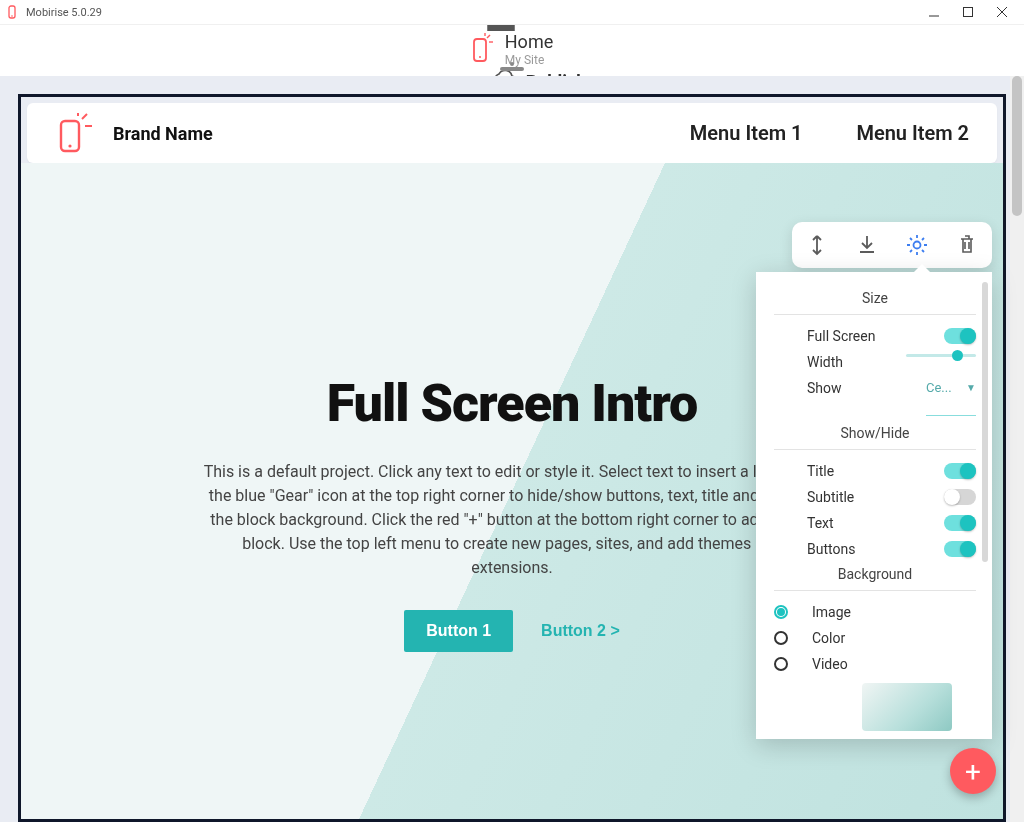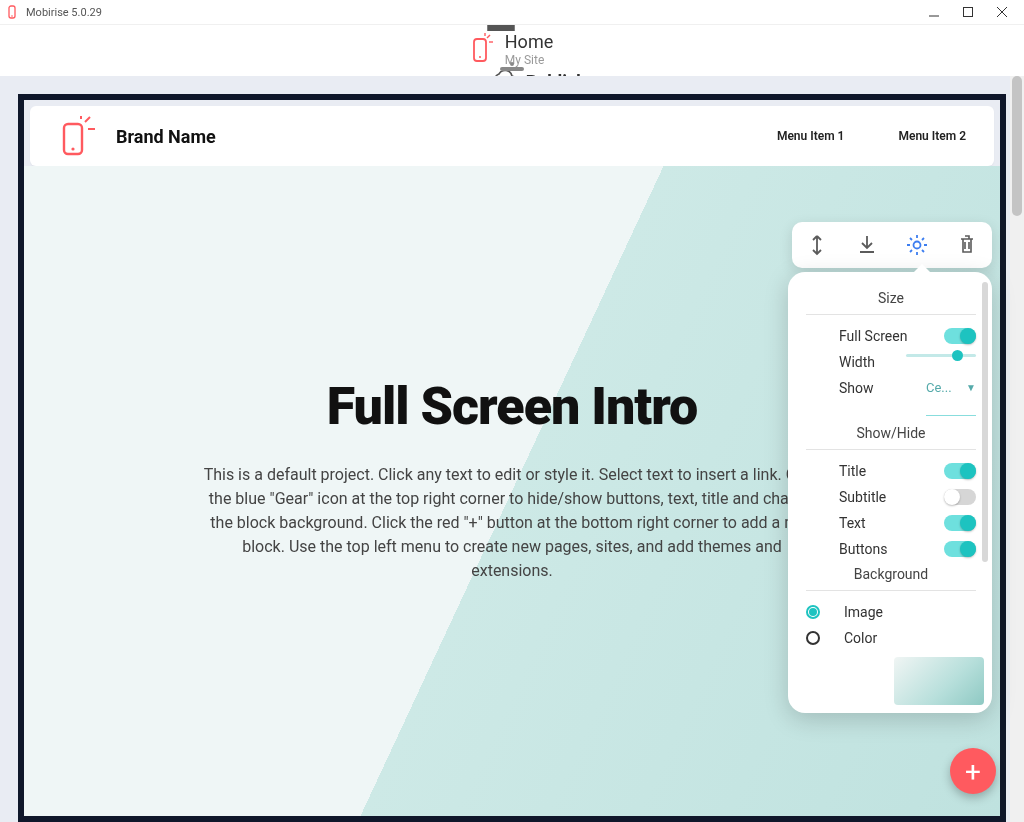--- a/index.html
+++ b/index.html
@@ -20,37 +20,37 @@
 .toolbar .spacer { flex:1; }
 .device-toggle { width: 24px; height: 36px; border:2px solid #888; border-radius:4px; position: relative; cursor:pointer;}
 .device-toggle::after{content:""; position:absolute; bottom:3px; left:50%; transform:translateX(-50%); width:4px; height:4px; background:#888; border-radius:50%;}
 .toolbar .spacer2 { flex:1; }
 .toolbar-right { display:flex; align-items:flex-end; gap:22px;font-weight:bold; }
 .eye-icon, .publish { cursor:pointer; }
 .publish { display:flex; align-items:center; gap:8px; font-size:18px; color:#333;}
 .canvas-wrap { position:absolute; top:76px; left:0; right:0; bottom:0; background:#e9ecf3; overflow:hidden;}
 .scrollbar-v { position:absolute; right:0; top:0; bottom:0; width:14px; background:#f0f0f0;}
 .scrollbar-v .thumb{ position:absolute; left:2px; right:2px; top:0; height:140px; background:#c4c4c4; border-radius:5px;}
-.canvas { position:absolute; left:18px; right:18px; top:18px; bottom:0; border:6px solid #0f172a;}
+.canvas { position:absolute; left:18px; right:18px; top:18px; bottom:0; border:3px solid #0f172a;}
 .site-header { height:60px; background:#fff; border-radius:6px; margin:6px 6px 0 6px; display:flex; align-items:center; padding:0 28px; gap:18px; box-shadow:0 1px 2px rgba(0,0,0,0.04);}
 .brand-logo { width:40px; height:40px; }
 .brand-name { font-size:18px; font-weight:700; color:#111; }
 .site-header .grow{flex:1;}
-.menu-item { font-size:12px; font-weight:600; color:#222; margin-left:36px; cursor:pointer;text-align:right;}
+.menu-item { font-size:20px; font-weight:600; color:#222; margin-left:36px; cursor:pointer;text-align:right;}
 .hero-bg { position:absolute; top:66px; left:0; right:0; bottom:0; background: linear-gradient(115deg, #eff6f6 0%, #eff6f6 50%, #cde9e6 50%, #bfe2df 100%); }
 .hero-content { position:absolute; top:210px; left:0; right:0; text-align:center; padding:0 130px;}
 .hero-title { font-size:52px; font-weight:900; color:#111; letter-spacing:-1px; margin-bottom:26px;}
 .hero-desc { font-size:16px; line-height:1.5; color:#444; max-width:620px; margin:0 auto;}
 .hero-buttons { display:flex; justify-content:center; gap:28px; margin-top:30px;}
 .btn-primary { background:#24b4b1; color:#fff; border:none; padding:12px 22px; font-size:16px; font-weight:600; border-radius:2px; cursor:pointer;}
 .btn-link { color:#24b4b1; font-size:16px; font-weight:600; background:none; border:none; cursor:pointer;}
 .block-toolbar { position:absolute; top:146px; right:32px; background:#fff; border-radius:10px; padding:8px 10px; display:flex; gap:20px; box-shadow:0 4px 14px rgba(0,0,0,0.12);}
 .block-toolbar .tb-btn{ width:30px; height:30px; display:flex; align-items:center; justify-content:center; cursor:pointer; color:#5b5b5b;}
 .block-toolbar .tb-btn.active{ color:#3d7ef0; }
-.panel { position:absolute; top:196px; right:32px; width:204px; background:#fff; border-radius:17px; box-shadow:0 6px 24px rgba(0,0,0,0.18); padding:14px 0 8px 0;}
+.panel { position:absolute; top:196px; right:32px; width:236px; background:#fff; border-radius:0; box-shadow:0 6px 24px rgba(0,0,0,0.18); padding:14px 0 8px 0;}
 .panel::before{content:"";position:absolute;top:-8px;right:62px;width:0;height:0;border-left:8px solid transparent;border-right:8px solid transparent;border-bottom:8px solid #fff;}
 .panel-scroll{position:absolute; right:4px; top:10px; bottom:10px; width:6px;}
 .panel-scroll .pthumb{position:absolute;left:0;right:0;top:0;height:280px;background:#d8d8d8;border-radius:3px;}
 .panel-inner{padding:0 16px 0 18px;}
 .section-title{ text-align:center; font-size:14px; color:#444; padding:4px 0 8px 0; border-bottom:1px solid #e3e3e3; margin-bottom:8px;}
 .prop-row{ display:flex; align-items:flex-start; justify-content:space-between; font-size:14px; color:#333; padding:5px 0;margin-left:33px;}
 .toggle{ width:32px; height:16px; background:#d6d6d6; border-radius:10px; position:relative; cursor:pointer;}
 .toggle::after{content:"";position:absolute;top:0;left:0;width:16px;height:16px;background:#fff;border-radius:50%;box-shadow:0 1px 2px rgba(0,0,0,0.25);}
 .toggle.on{ background:#6ee0de;}
 .toggle.on::after{ left:auto; right:0; background:#1dc3c0;}
@@ -159,20 +159,24 @@
       </span>
       <span class="brand-name">Brand Name</span>
       <div class="grow"></div>
       <span class="menu-item">Menu Item 1</span>
       <span class="menu-item">Menu Item 2</span>
     </div>
     <div class="hero-bg">
       <div class="hero-content">
         <h1 class="hero-title">Full Screen Intro</h1>
         <p class="hero-desc">This is a default project. Click any text to edit or style it. Select text to insert a link. Click the blue "Gear" icon at the top right corner to hide/show buttons, text, title and change the block background. Click the red "+" button at the bottom right corner to add a new block. Use the top left menu to create new pages, sites, and add themes and extensions.</p>
+        <div class="hero-buttons">
+          <button class="btn-primary">Button 1</button>
+          <button class="btn-link">Button 2 &gt;</button>
+        </div>
       </div>
     </div>
   </div>
 
   <div class="block-toolbar">
     <span class="tb-btn">
         <svg width="20" height="22">
           <path d="M10 2 L6 6 M10 2 L14 6 M10 2 V20 M6 16 L10 20 L14 16" stroke="#5b5b5b" stroke-width="1.8" fill="none"></path>
         </svg>
       </span>
@@ -240,18 +244,22 @@
 
       <div class="section-title">Background</div>
       <div class="radio-row">
           <span class="radio checked"></span>
           <span>Image</span>
         </div>
       <div class="radio-row">
           <span class="radio"></span>
           <span>Color</span>
         </div>
+      <div class="radio-row">
+          <span class="radio"></span>
+          <span>Video</span>
+        </div>
       <div class="thumb-preview"></div>
     </div>
   </div>
 
   <div class="fab">+</div>
 </div>
 
 </body></html>

